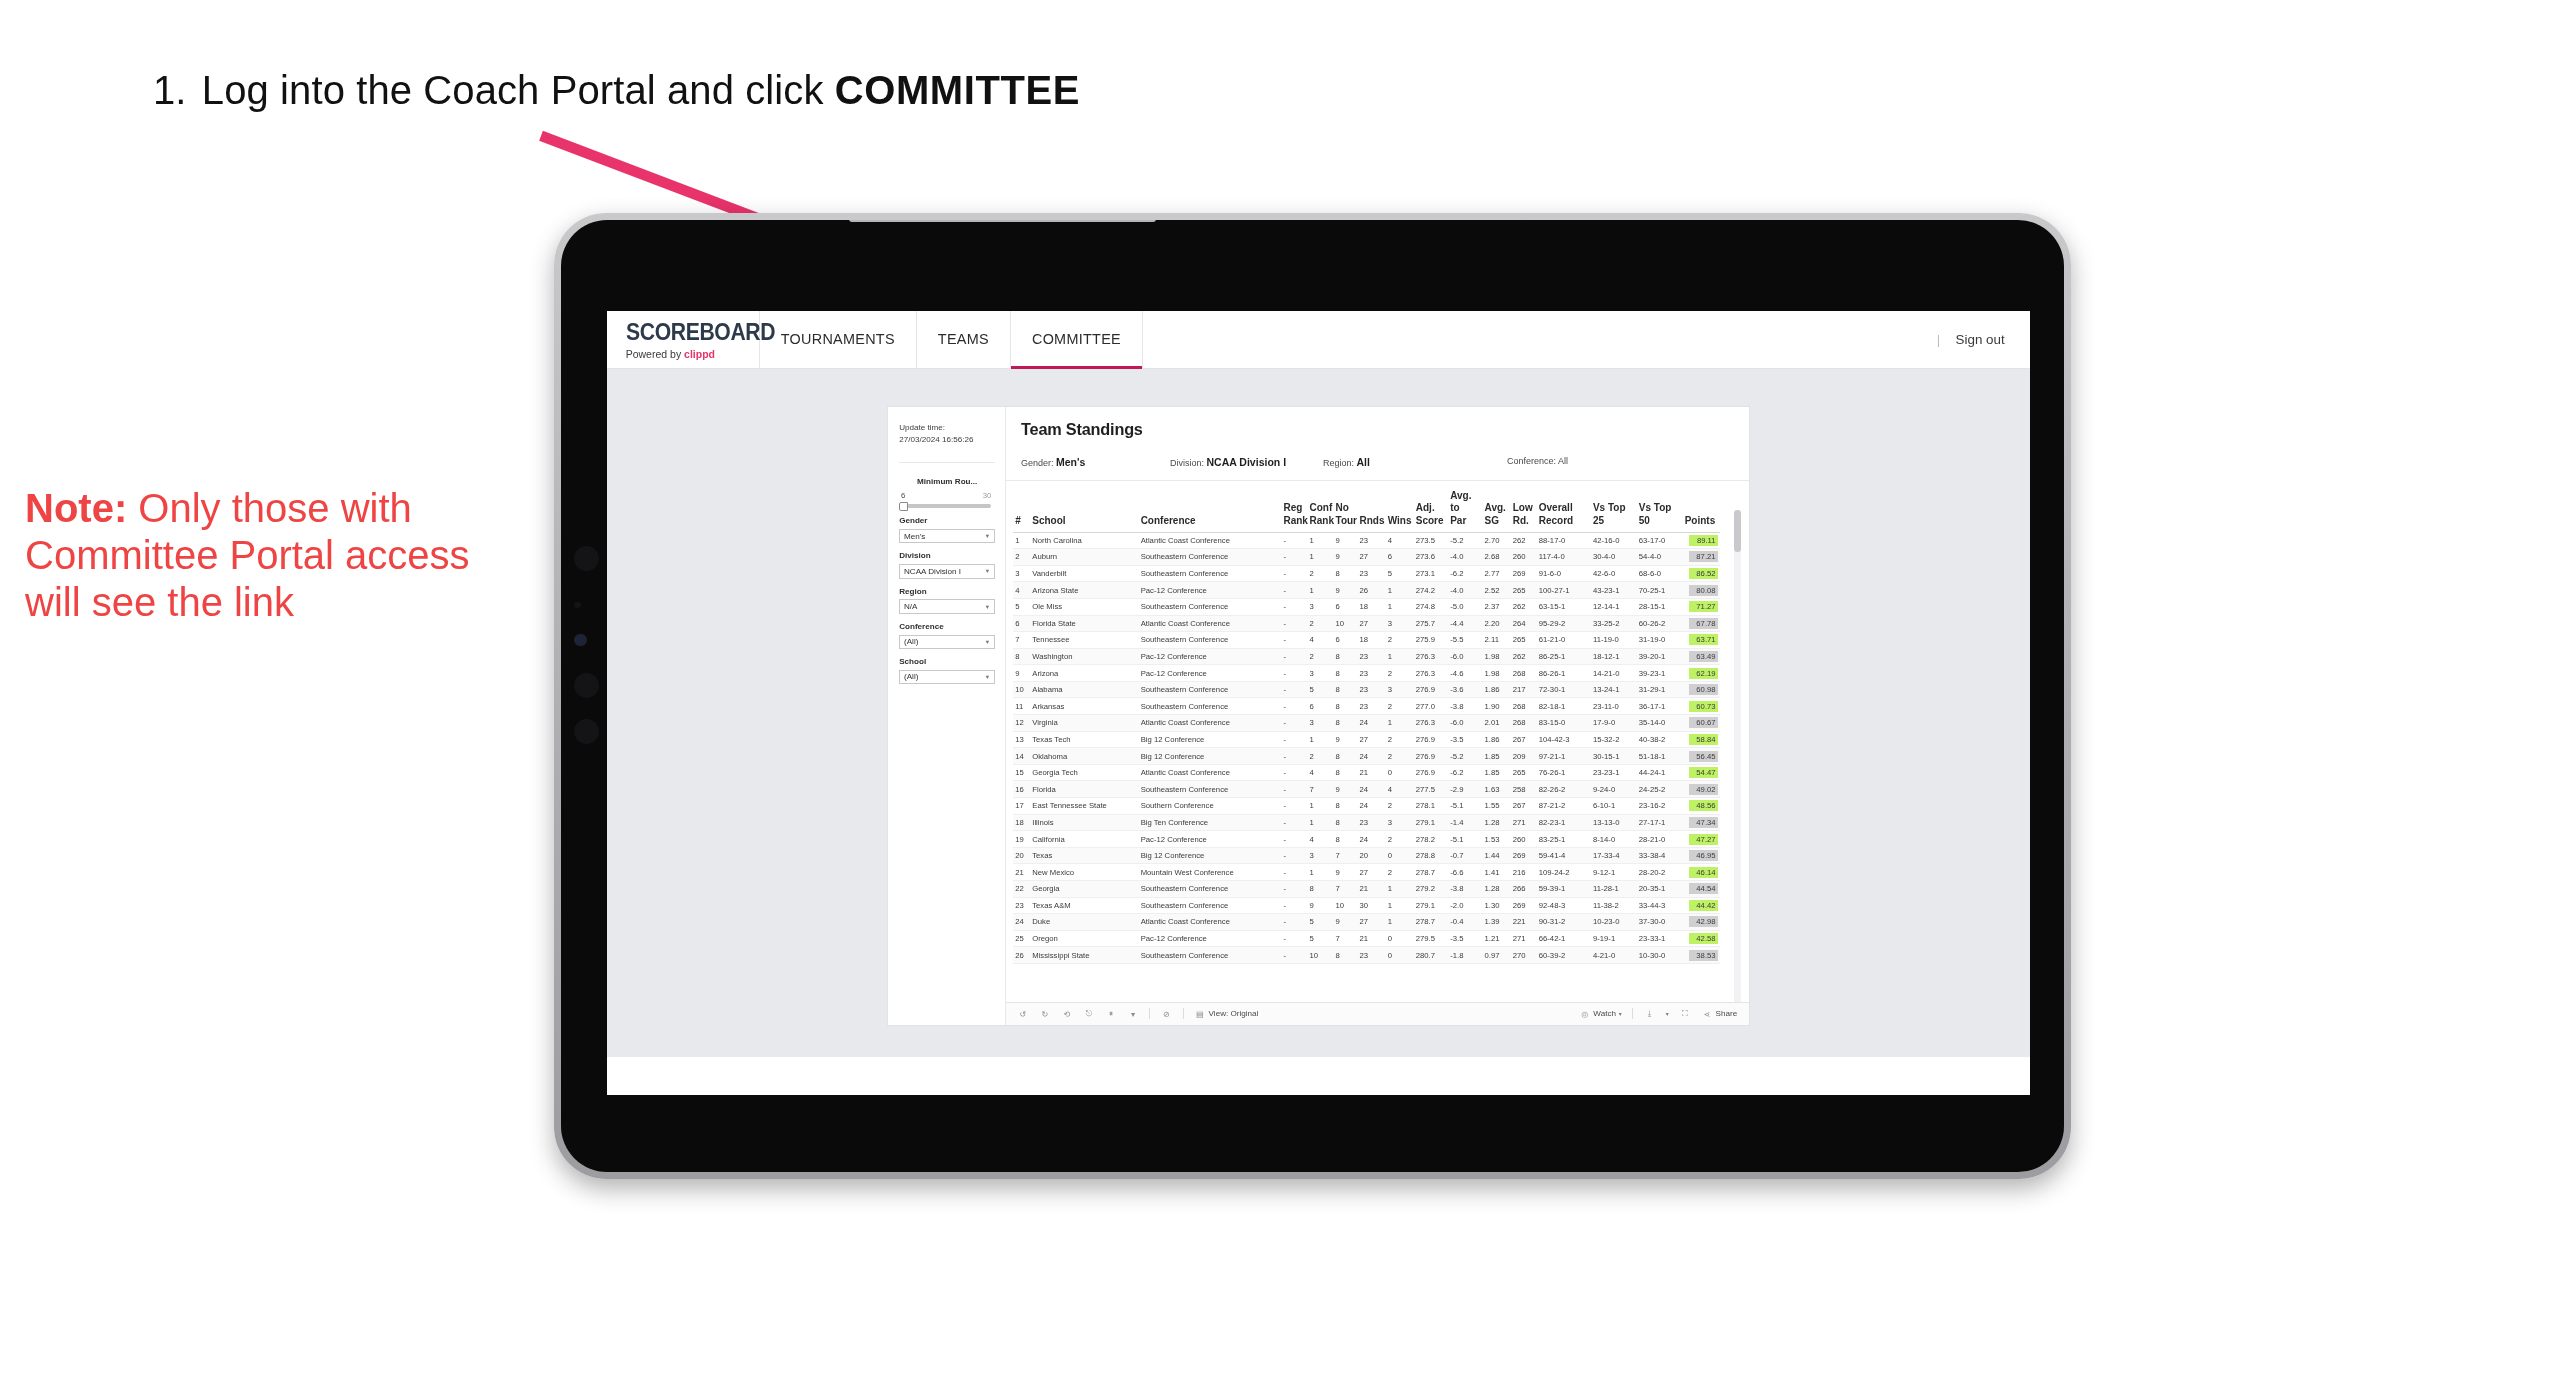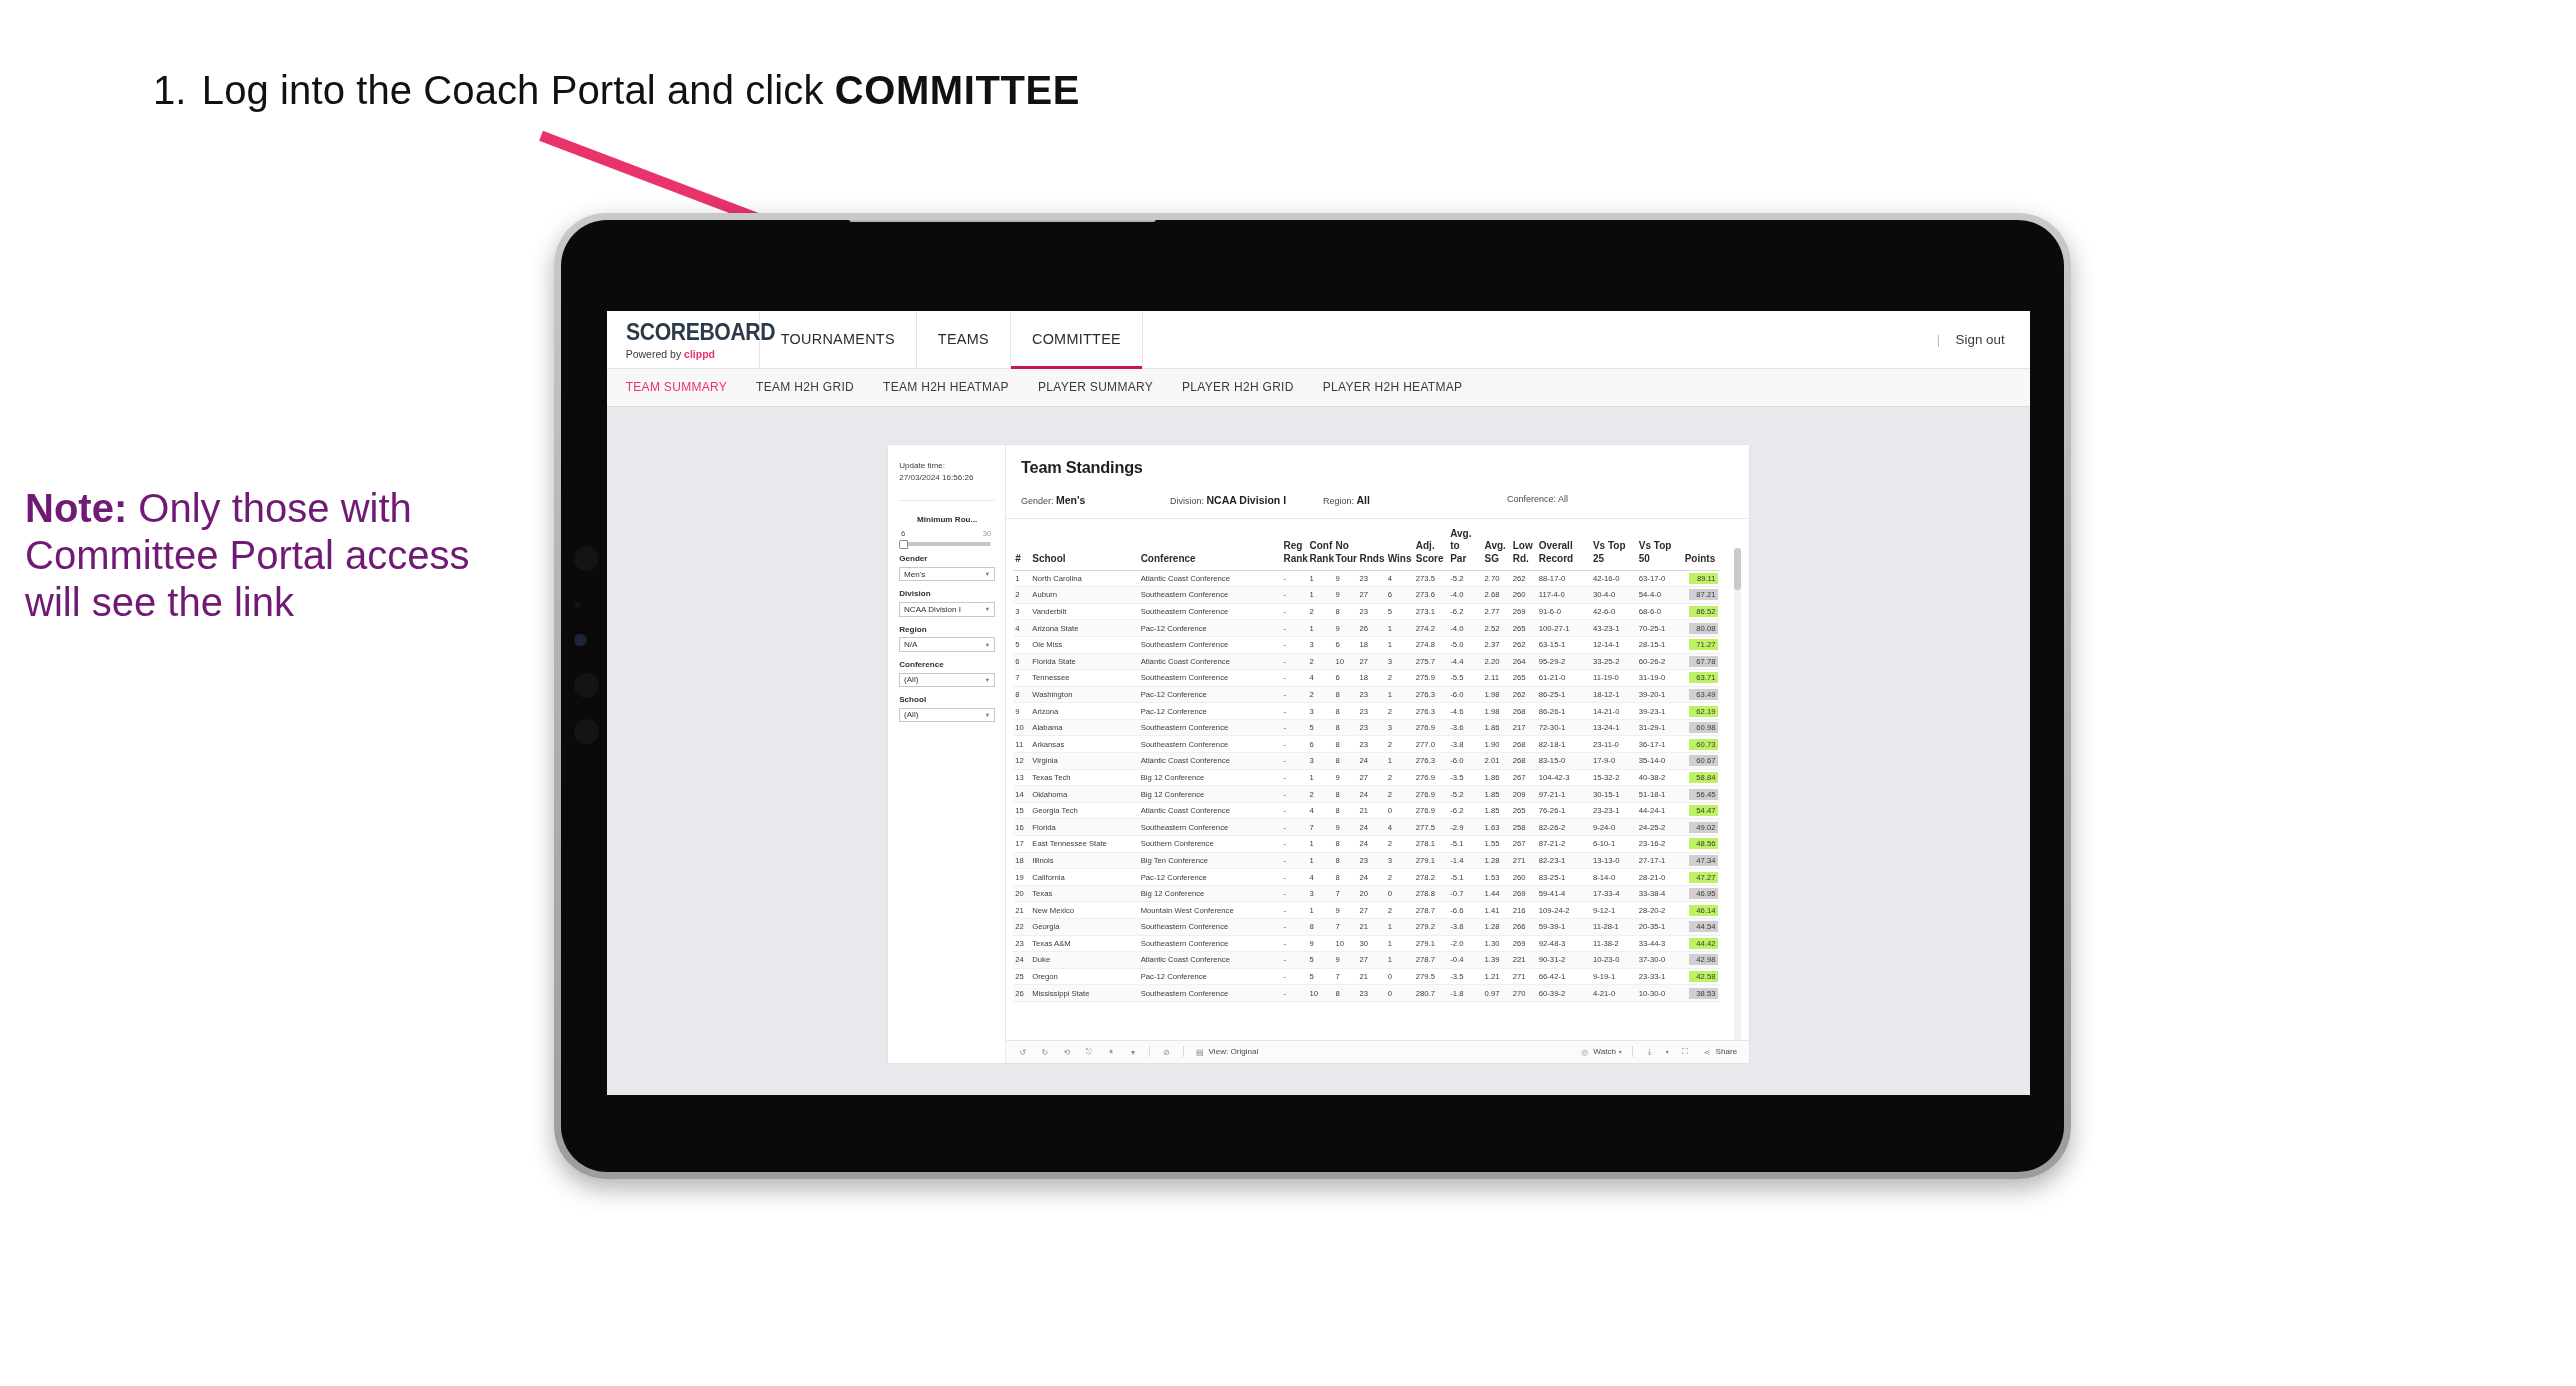--- a/index.html
+++ b/index.html
@@ -25,21 +25,21 @@
   #step-heading .num { margin-right: 15.3px; }
   #step-heading .strong { font-weight: 700; letter-spacing: 0.6px; }
 
   #side-note {
     position: absolute;
     left: 25px;
     top: 485px;
     width: 508px;
     font-size: 40px;
     line-height: 1.18;
-    color: #701a75;
+    color: #ef4444;
   }
   #side-note b { font-weight: 700; }
 
   
   #callout-arrow {
     position: absolute;
     left: 518px; top: 105px;
     width: 499px; height: 240px;
     pointer-events: none;
   }
@@ -415,28 +415,20 @@
         <div class="topnav-item">TEAMS</div>
         <div class="topnav-item active">COMMITTEE</div>
         <div class="topnav-item" id="topnav-spacer"></div>
 
         <div id="signout-wrap">
           <span id="signout-divider">|</span>
           <span id="signout">Sign out</span>
         </div>
       </div>
 
-      <div id="subnav">
-        <div class="subnav-item active">TEAM SUMMARY</div>
-        <div class="subnav-item">TEAM H2H GRID</div>
-        <div class="subnav-item">TEAM H2H HEATMAP</div>
-        <div class="subnav-item">PLAYER SUMMARY</div>
-        <div class="subnav-item">PLAYER H2H GRID</div>
-        <div class="subnav-item">PLAYER H2H HEATMAP</div>
-      </div>
 
       <div id="dash-canvas">
         <div id="dash-card">
 
           <div id="filter-pane">
             <div id="update-time">
               <div>Update time:</div>
               <div>27/03/2024 16:56:26</div>
             </div>
 

